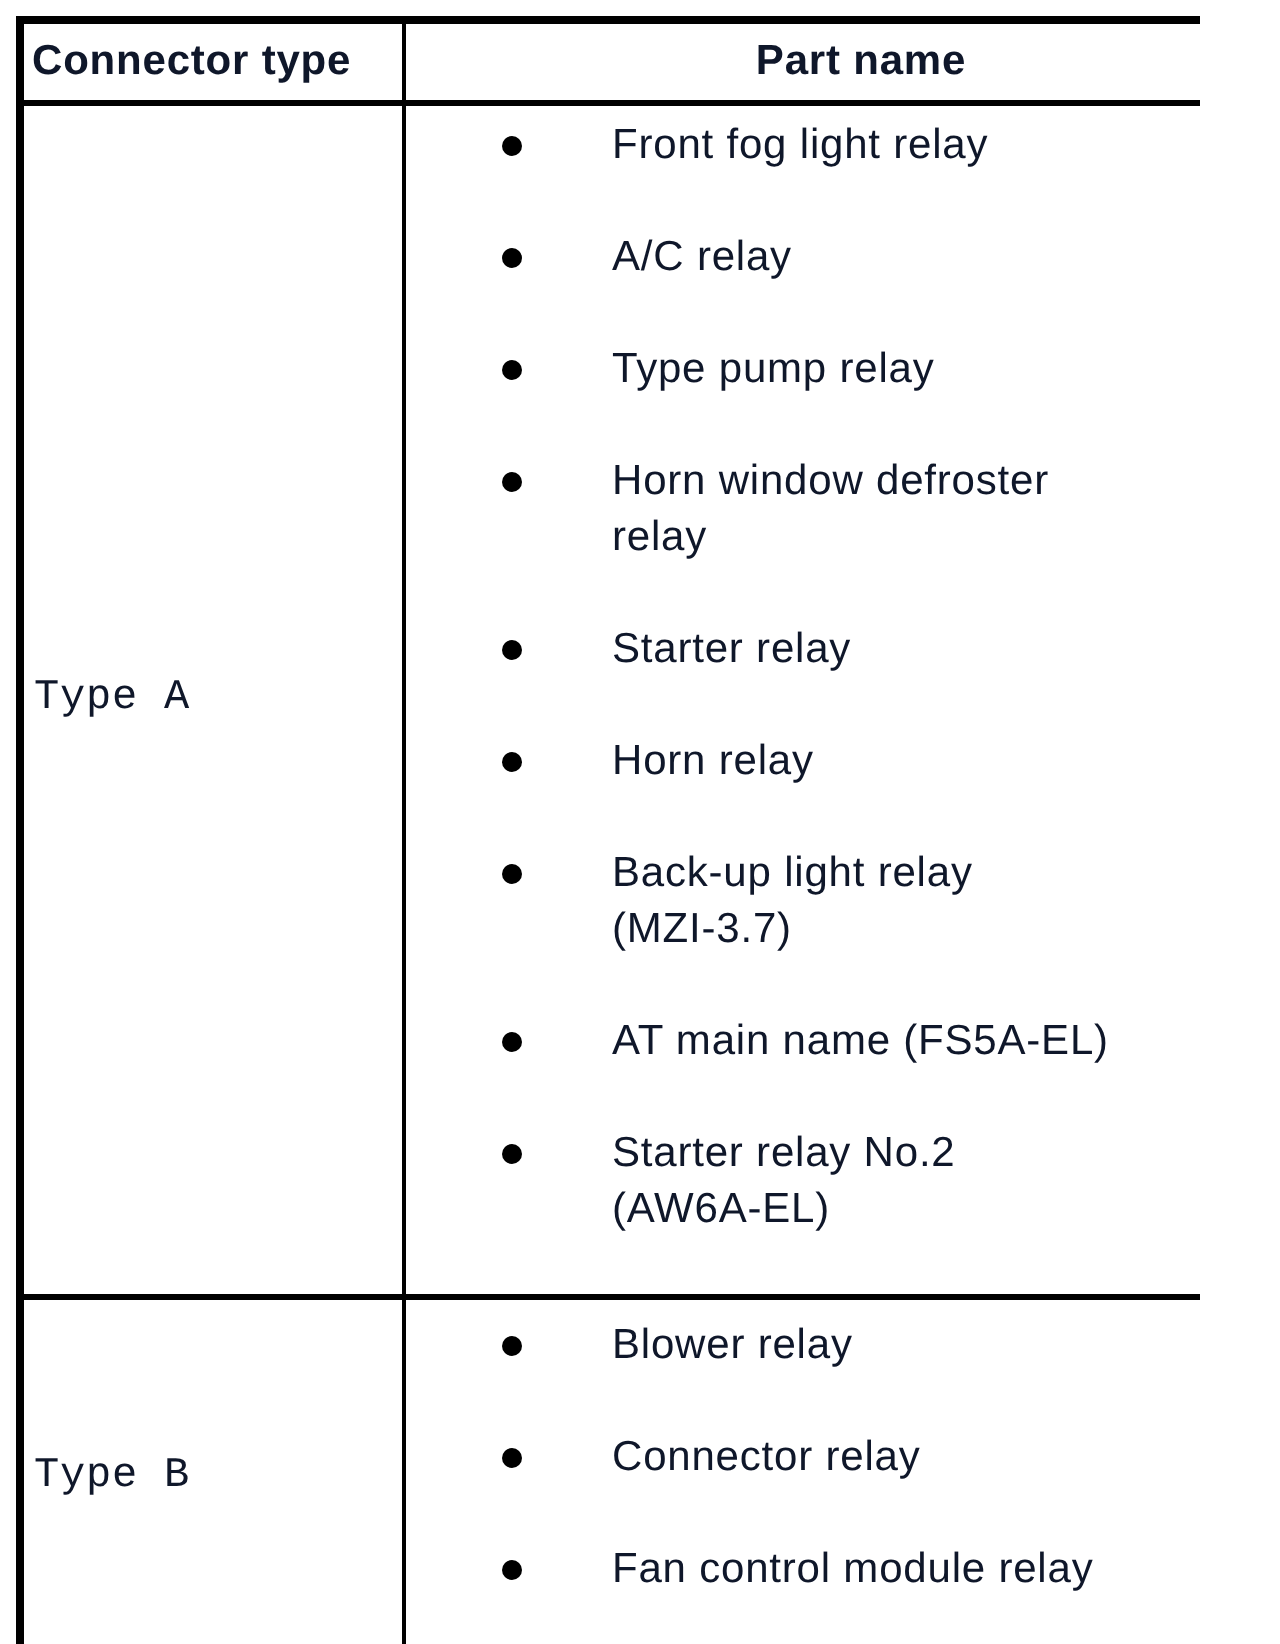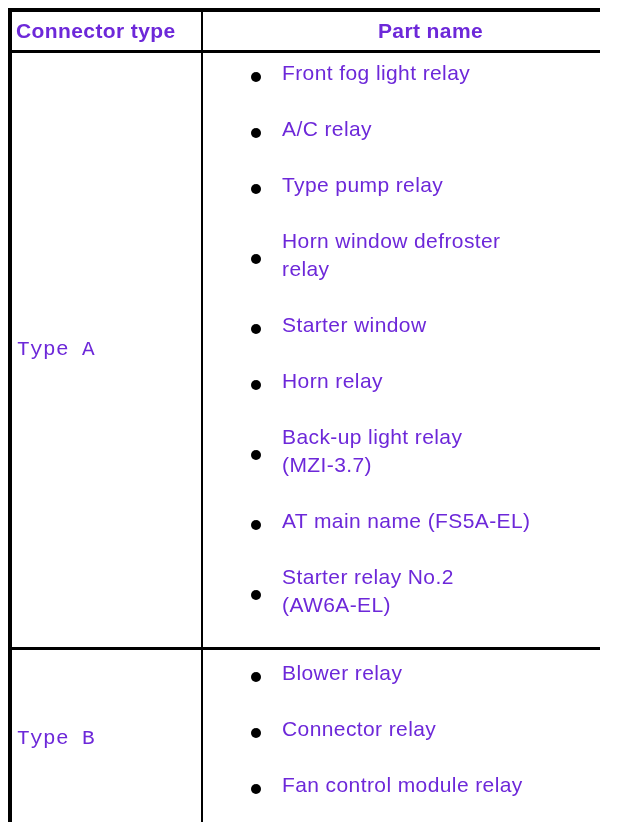--- a/index.html
+++ b/index.html
@@ -6,21 +6,21 @@
     margin: 0;
     padding: 0;
     background: #ffffff;
   }
   .page {
     position: relative;
     width: 600px;
     height: 822px;
     background: #ffffff;
     font-family: "Liberation Sans", sans-serif;
-    color: #6d28d9;
+    color: #0f172a;
     overflow: hidden;
   }
   table.relay-table {
     position: absolute;
     left: 8px;
     top: 8px;
     width: 610px;
     height: 806px;
     border-collapse: collapse;
     border: 4px solid #000000;
@@ -59,22 +59,23 @@
     white-space: nowrap;
     font-family: Liberation Mono, monospace;
   }
   td.parts-cell {
     vertical-align: top;
   }
   td.parts-cell.padA { padding-top: 6px; }
   td.parts-cell.padB { padding-top: 9px; }
   .item {
     display: flex;
-    align-items: center;
+    align-items: flex-start;
     margin-bottom: 28px;
+    gap: 24px;
   }
   .bullet {
     flex: none;
     width: 10px;
     height: 10px;
     border-radius: 50%;
     background: #000000;
     margin: 9px 0 0 48px;
   }
   .txt {
@@ -125,21 +126,21 @@
         <div class="item">
           <span class="bullet"></span>
           <span class="txt">
             <span class="line">Horn window defroster</span>
             <span class="line">relay</span>
           </span>
         </div>
         <div class="item">
           <span class="bullet"></span>
           <span class="txt">
-            <span class="line">Starter window</span>
+            <span class="line">Starter relay</span>
             <span class="line"></span>
           </span>
         </div>
         <div class="item">
           <span class="bullet"></span>
           <span class="txt">
             <span class="line">Horn relay</span>
             <span class="line"></span>
           </span>
         </div>

